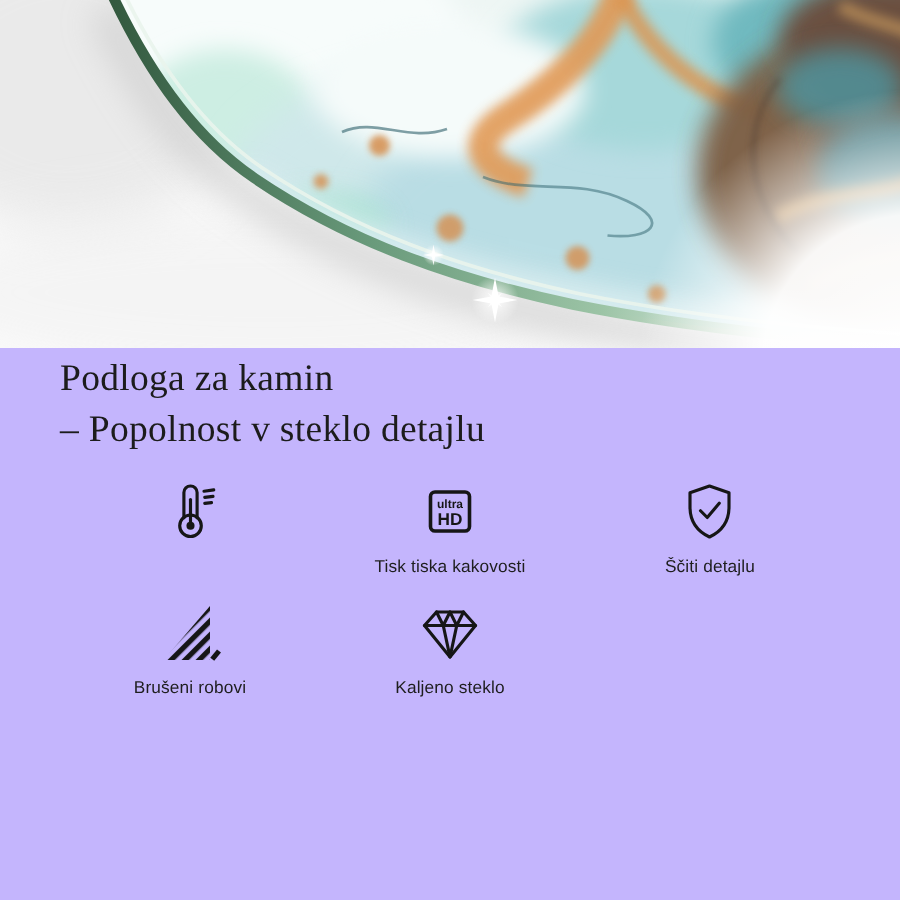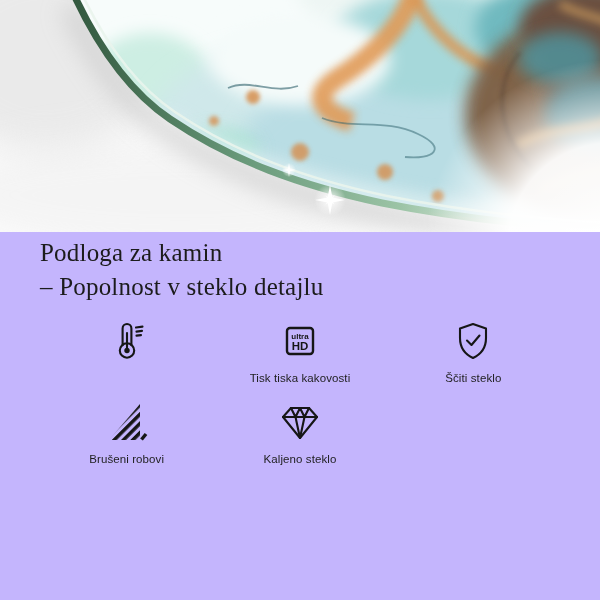--- a/index.html
+++ b/index.html
@@ -166,21 +166,21 @@
         <div class="flabel">Tisk tiska kakovosti</div>
       </div>
 
       <div class="feature">
         <div class="ficon">
           <svg class="icon-svg" width="44" height="44" viewBox="0 0 44 44">
             <path d="M22,5 L35,9.5 L35,19 C35,29 29.5,35.5 22,39 C14.5,35.5 9,29 9,19 L9,9.5 Z"></path>
             <path d="M16,21.5 L20.5,26 L28.5,16.5"></path>
           </svg>
         </div>
-        <div class="flabel">Ščiti steklo</div>
+        <div class="flabel">Ščiti detajlu</div>
       </div>
 
       <div class="feature">
         <div class="ficon">
           <svg width="44" height="44" viewBox="0 0 44 44">
             <defs>
               <pattern id="hatchA" width="6.6" height="6.6" patternUnits="userSpaceOnUse" patternTransform="rotate(45)">
                 <rect width="3.5" height="6.6" fill="#161616"></rect>
               </pattern>
               <clipPath id="triClip">

